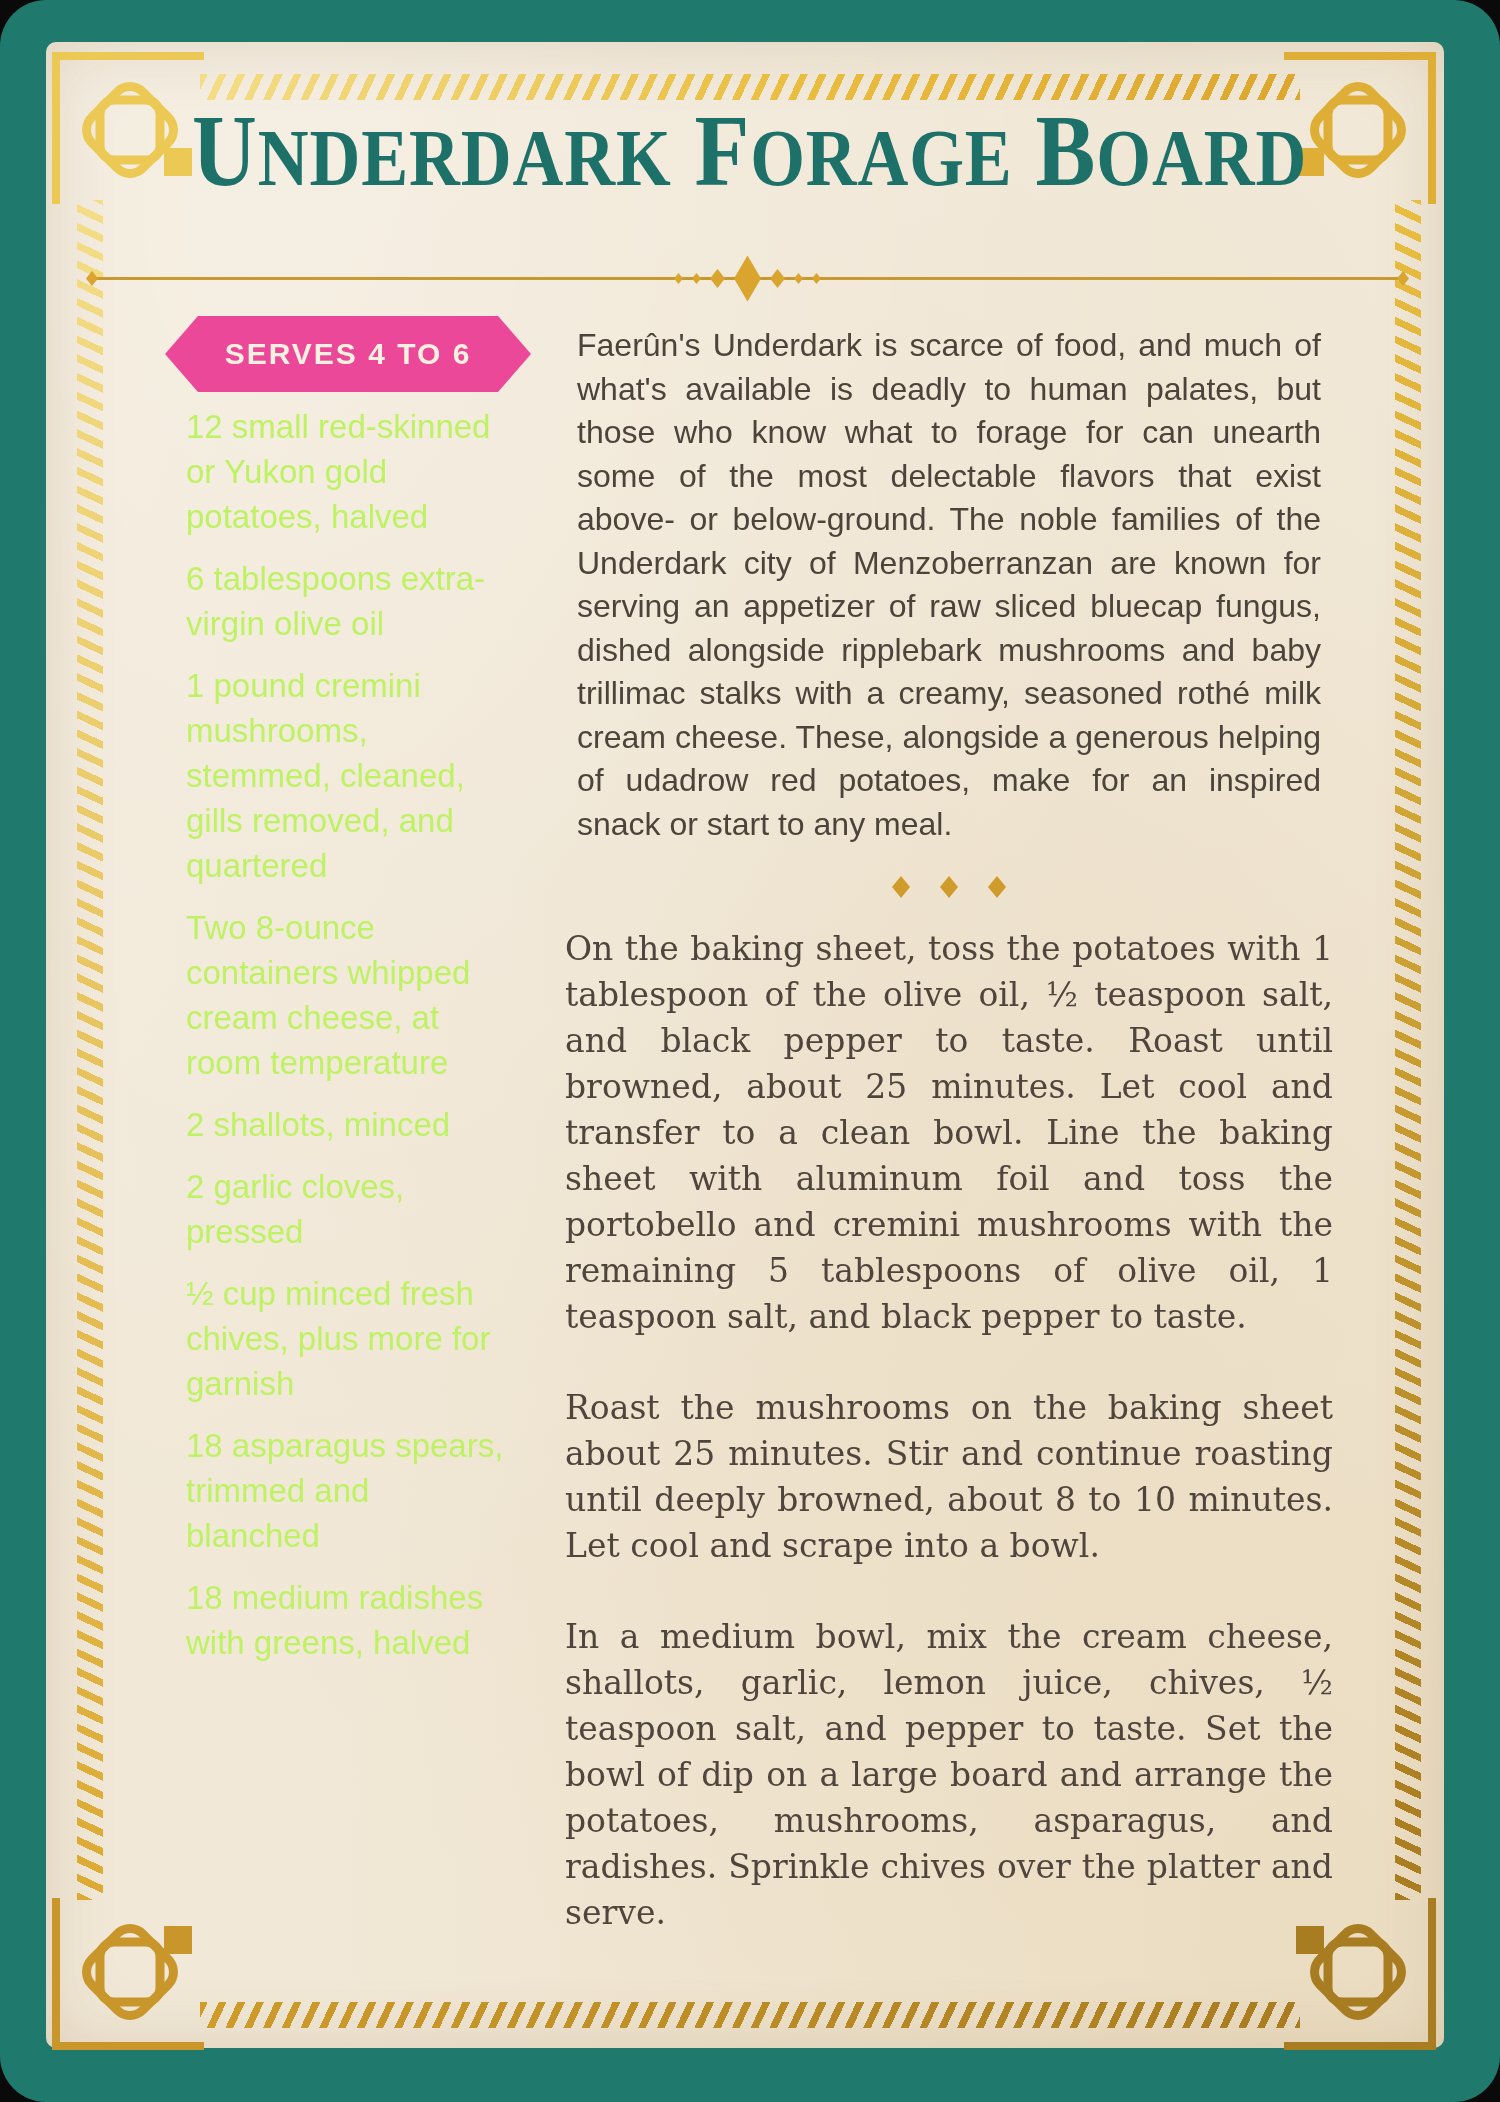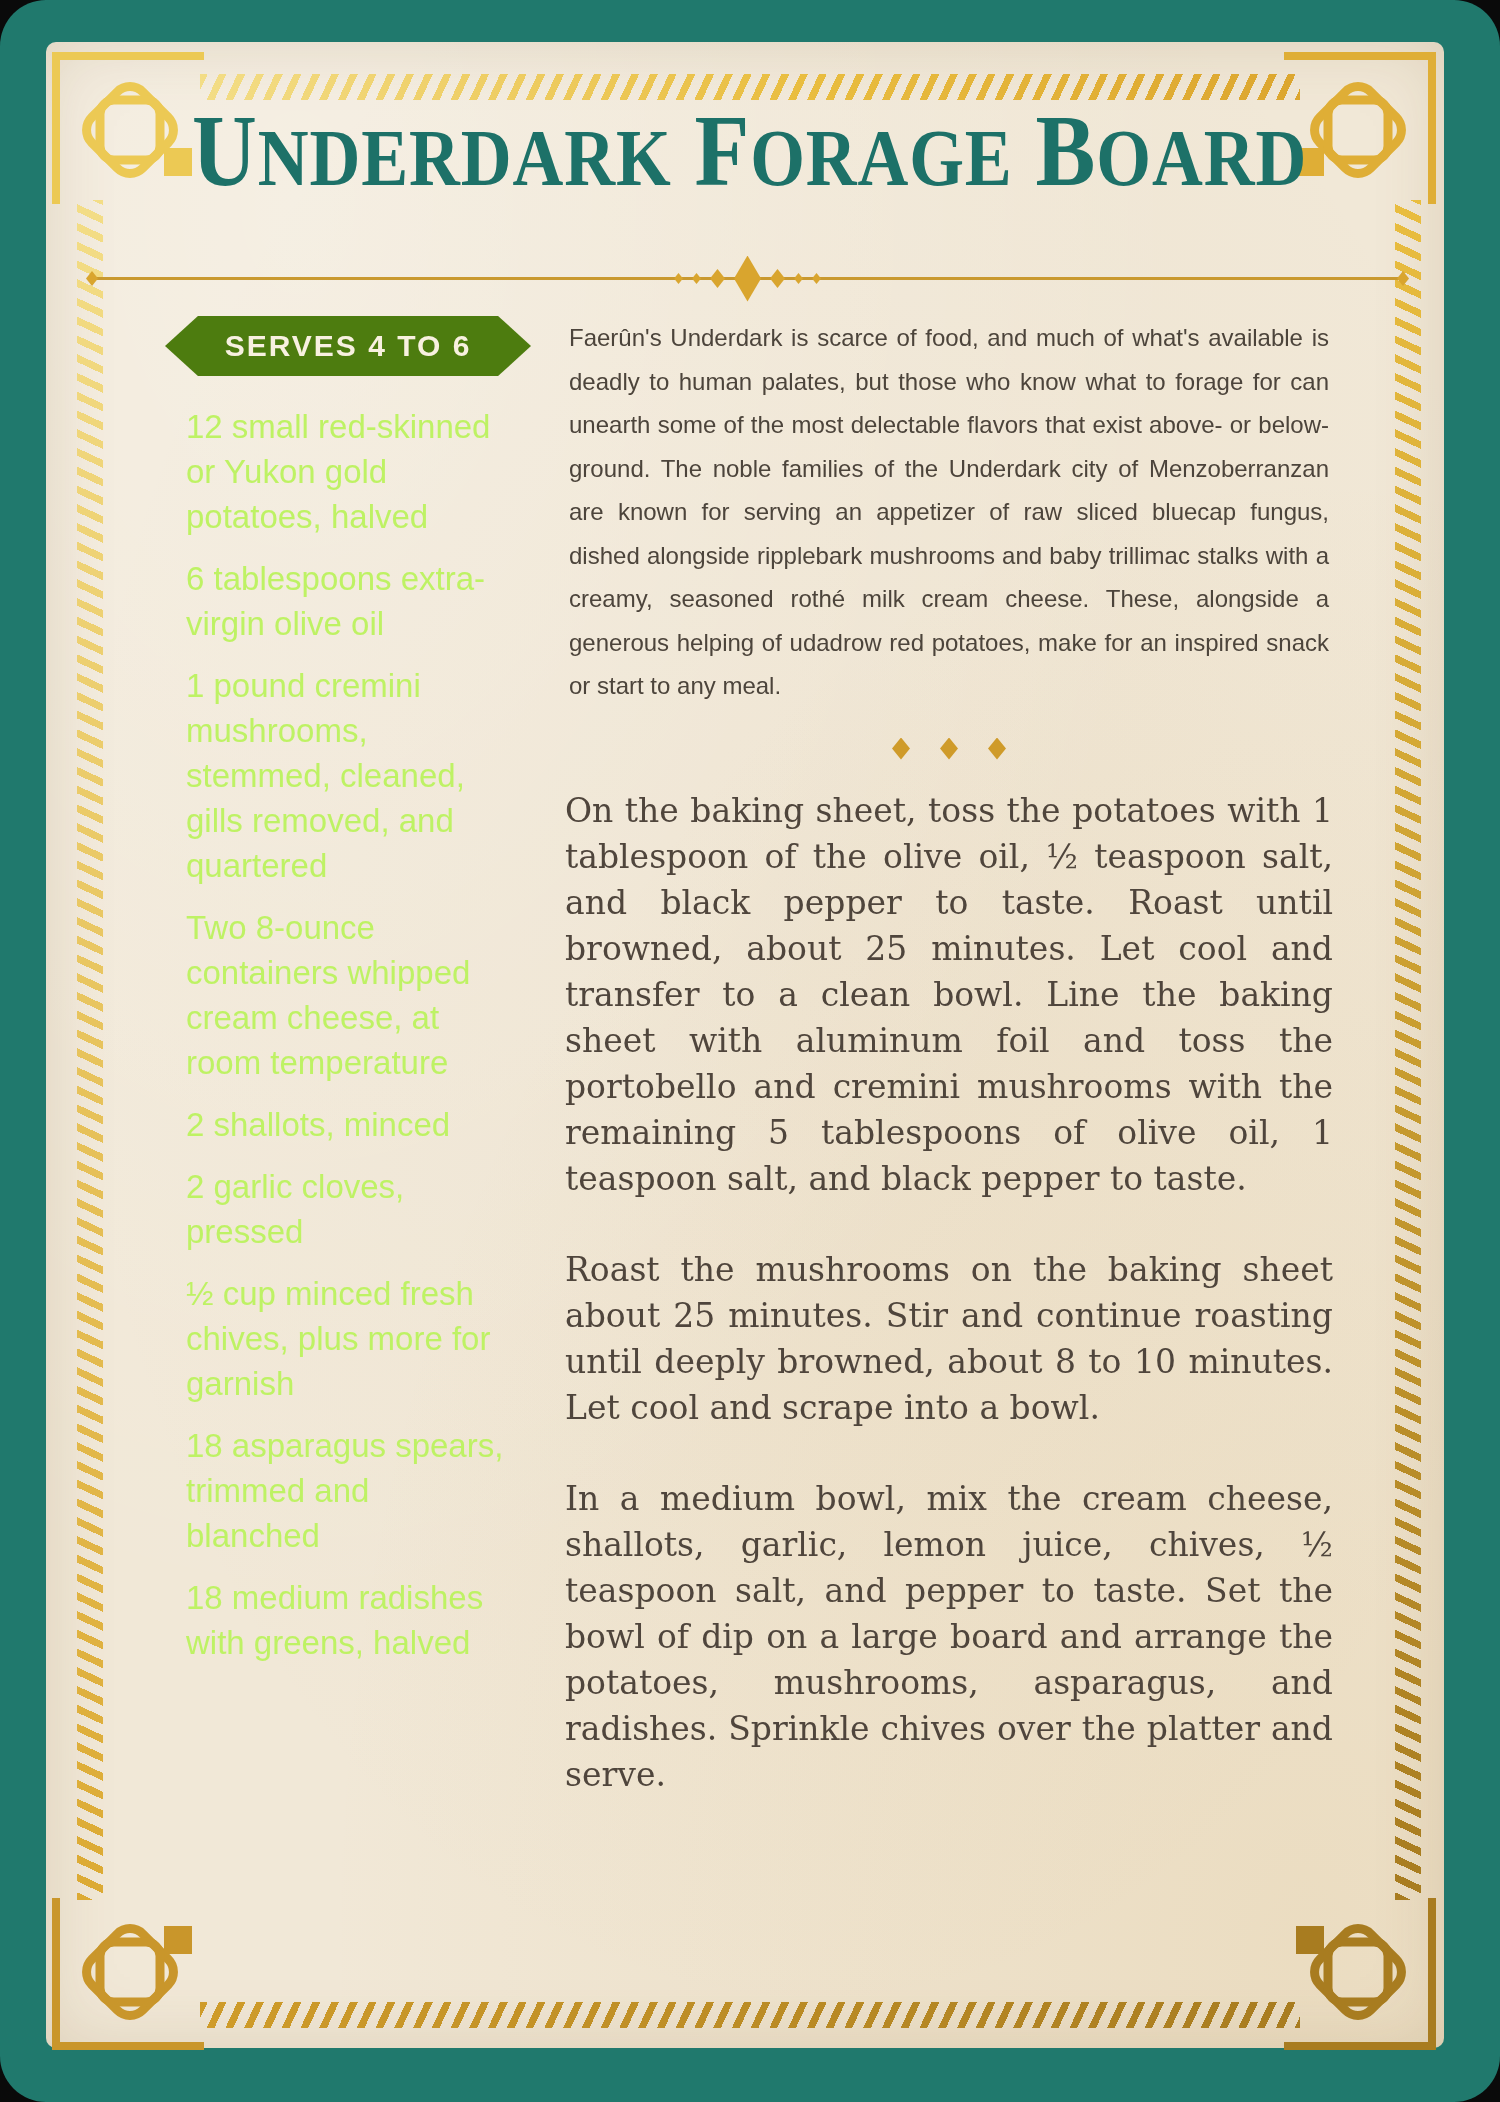--- a/index.html
+++ b/index.html
@@ -37,30 +37,30 @@
   
   .divider{position:absolute;left:90px;top:277px;width:1315px;height:3px;background:#c9992f;}
   .dia{display:inline-block;background:#d9a52e;clip-path:polygon(50% 0,100% 50%,50% 100%,0 50%);}
   .divider .end-l,.divider .end-r{position:absolute;top:-6px;width:12px;height:15px;}
   .divider .end-l{left:-4px;} .divider .end-r{right:-4px;}
   .cluster{position:absolute;left:50%;top:50%;transform:translate(-50%,-50%);display:flex;align-items:center;gap:9px;}
   .cluster .dot{width:9px;height:11px;}
   .cluster .sm{width:15px;height:19px;}
   .cluster .big{width:27px;height:46px;}
   
-  .badge{position:absolute;left:165px;top:316px;width:366px;height:60px;background:#4d7c0f;
+  .badge{position:absolute;left:165px;top:316px;width:366px;height:76px;background:#ec4899;
     clip-path:polygon(0 50%,9% 0,91% 0,100% 50%,91% 100%,9% 100%);
     display:flex;align-items:center;justify-content:center;}
   .badge span{color:#f8f1e0;font-size:30px;font-weight:bold;letter-spacing:2px;}
   
   .ingredients{position:absolute;left:170px;top:404px;width:357px;}
   .ing{font-size:33px;line-height:45px;margin:0 16px 17px;color:#bef264;}
   
   .right-col{position:absolute;left:565px;top:312px;width:768px;}
-  .intro{font-size:24px;line-height:43.5px;text-align:justify;color:#4c443b;margin:4px;}
+  .intro{font-size:32px;line-height:43.5px;text-align:justify;color:#4c443b;margin:12px;}
   .tri-diamonds{display:flex;justify-content:center;align-items:center;gap:30px;margin:30px 0 28px;}
   .tri-diamonds .dia{width:18px;height:22px;background:#cf9b2a;}
   .step{font-family:"DejaVu Serif",serif;font-size:33px;line-height:46px;text-align:justify;color:#4f453c;margin:0 0 45px;}
 </style>
 </head>
 <body>
 
 <div class="card">
   <div class="parchment"></div>
 

